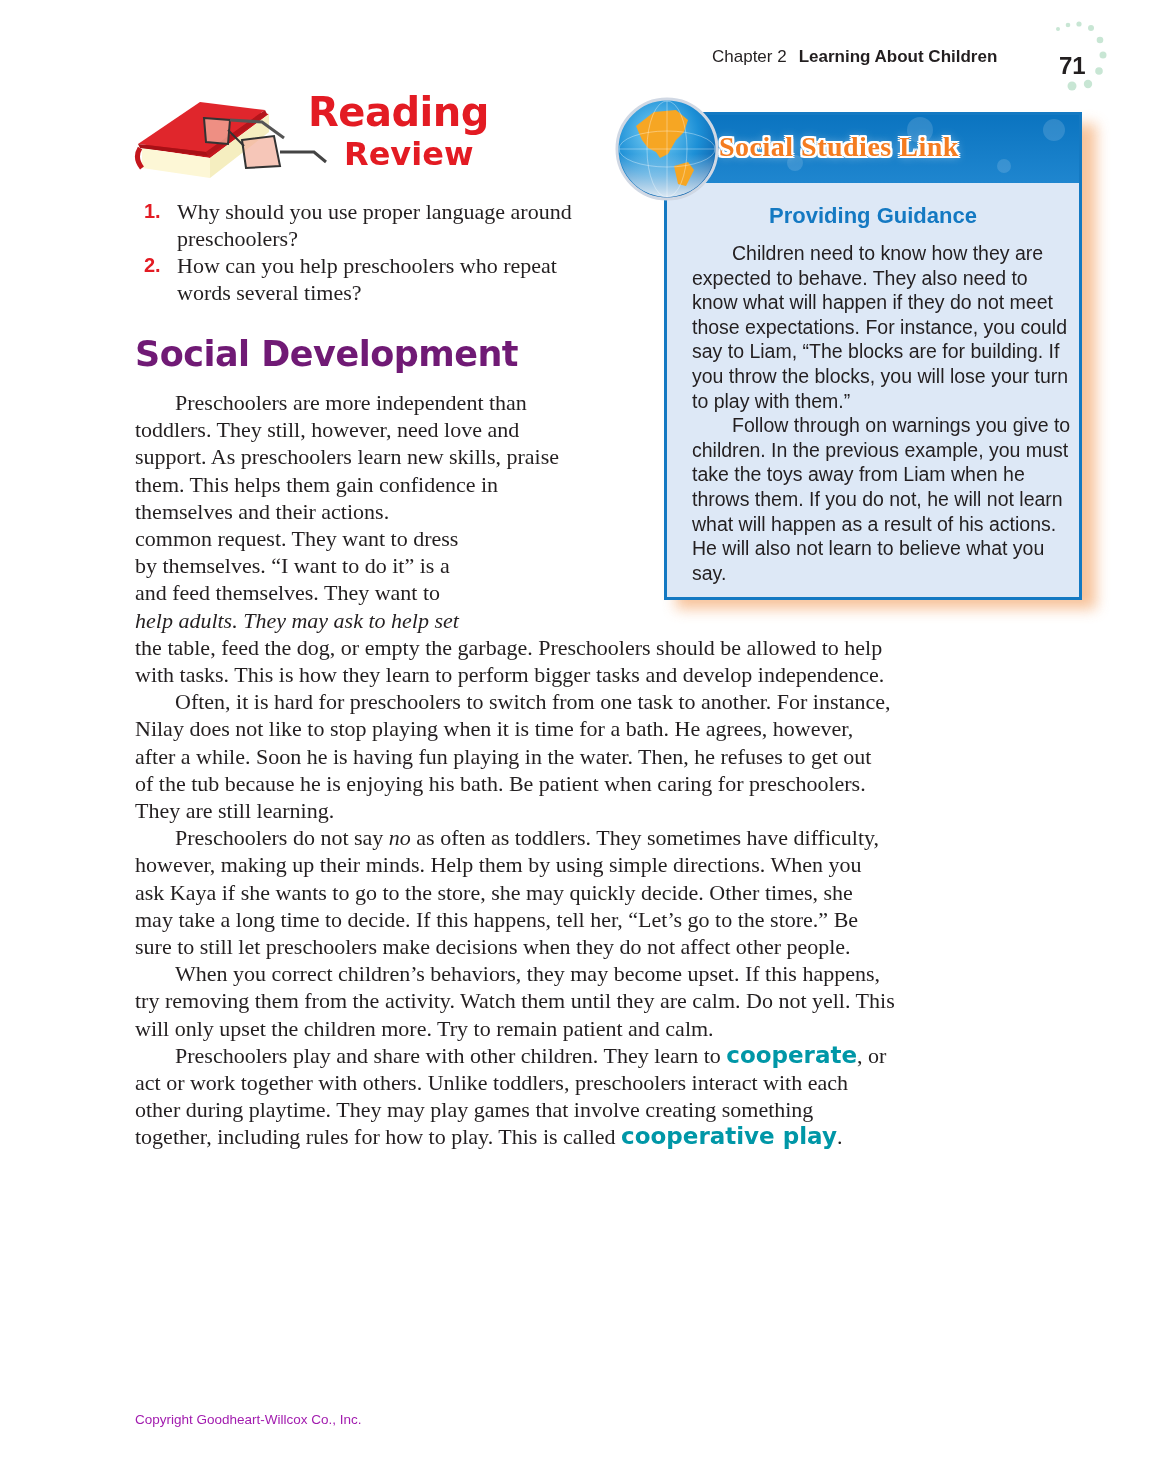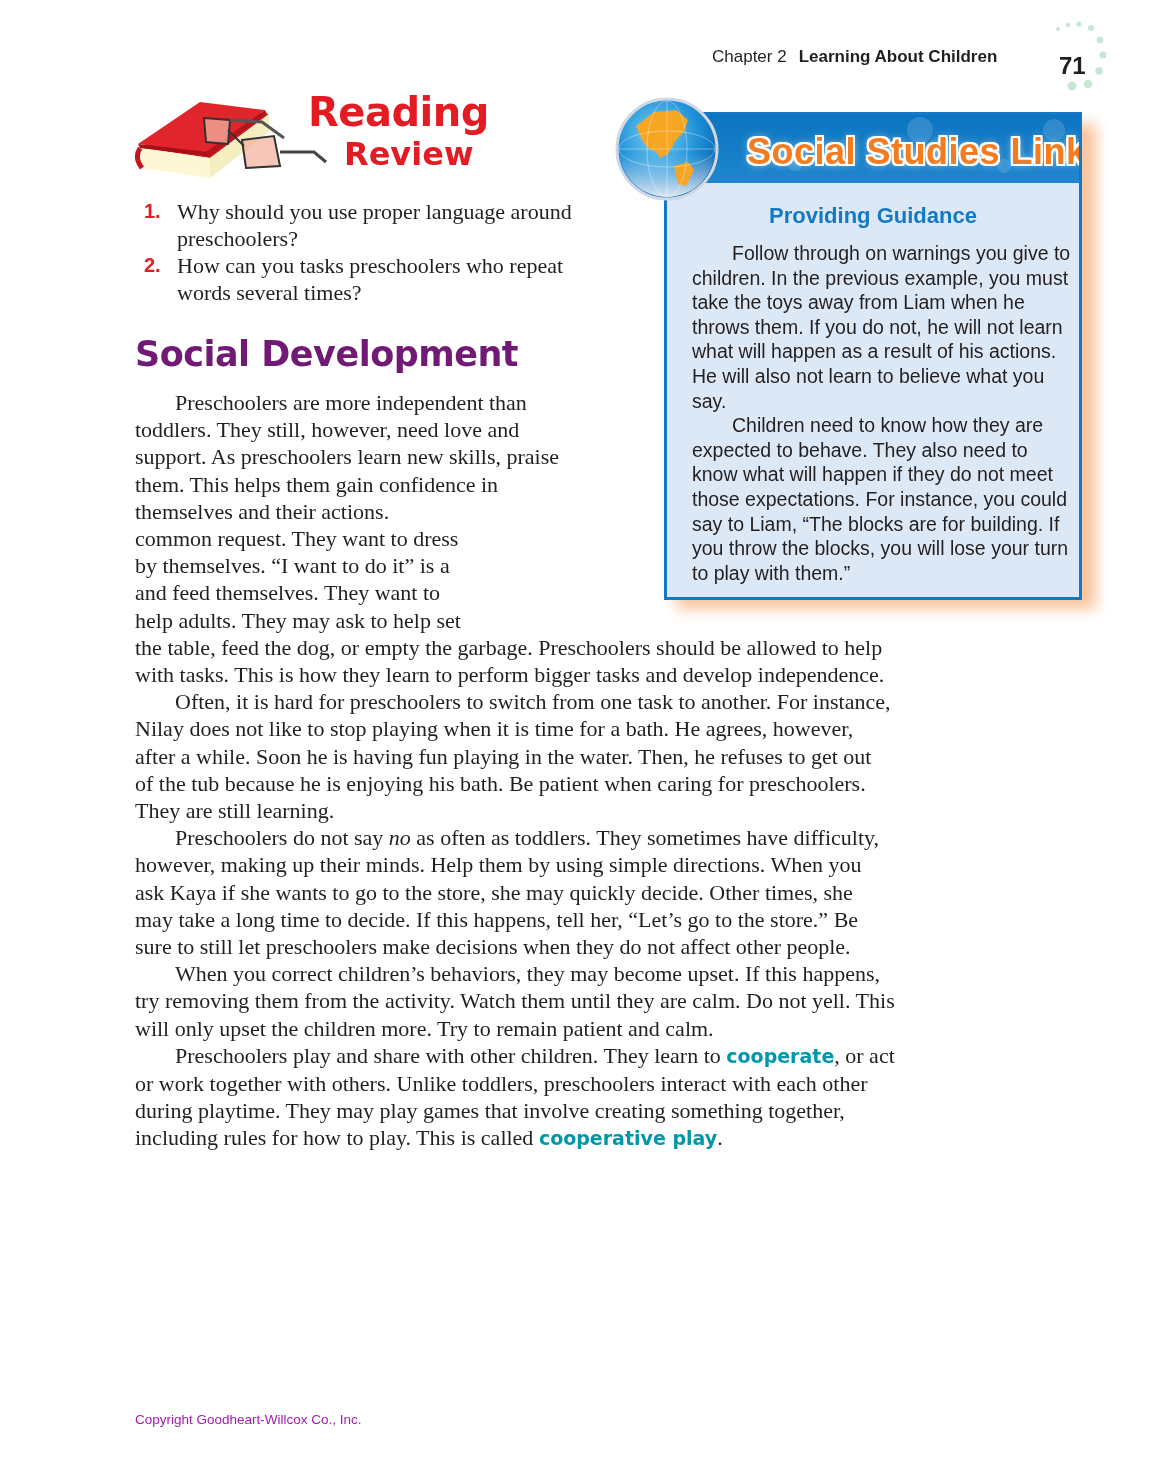--- a/index.html
+++ b/index.html
@@ -24,28 +24,28 @@
   .rr-list li { position: relative; padding-left: 33px; font-size: 22px; line-height: 27px; }
   .rr-list .num { position: absolute; left: 0; top: 0; color: #e31b23; font-weight: bold; font-family: "Liberation Sans", sans-serif; font-size: 20px; }
 
   
   .sd-heading { position: absolute; left: 135px; top: 334px; font-family: "DejaVu Sans", sans-serif; font-weight: bold; font-size: 35px; color: #701a75; letter-spacing: -0.5px; }
 
   
   .body-text { position: absolute; left: 135px; top: 389px; width: 760px; font-size: 22px; line-height: 27.2px; }
   .body-text p { margin: 0; text-indent: 40px; }
   .narrow { width: 438px; }
-  .kw { color: #0097a7; font-family: "DejaVu Sans", sans-serif; font-weight: bold; font-size: 19px; }
+  .kw { color: #0097a7; font-family: "DejaVu Sans", sans-serif; font-weight: bold; font-size: 23px; }
 
   
   .ss-shadow { position: absolute; left: 676px; top: 124px; width: 420px; height: 485px; background: #f6b98a; filter: blur(7px); opacity: 0.85; }
   .ss-box { position: absolute; left: 664px; top: 112px; width: 418px; height: 488px; border: 3px solid #1479c2; background: #dde8f6; box-sizing: border-box; }
   .ss-banner { position: absolute; left: 0; top: 0; right: 0; height: 68px; background: linear-gradient(#0b74c0, #1f86cf); overflow: hidden; }
   .ss-banner .bubble { position: absolute; border-radius: 50%; background: rgba(255,255,255,0.14); }
-  .ss-banner-title { position: absolute; left: 80px; top: 16px; font-family: Liberation Sans, sans-serif; font-weight: bold; font-size: 36px; color: #f47c20; letter-spacing: 0.5px; text-shadow: -2px -2px 0 #fff, 2px -2px 0 #fff, -2px 2px 0 #fff, 2px 2px 0 #fff, 0 2px 0 #fff, 0 -2px 0 #fff, 2px 0 0 #fff, -2px 0 0 #fff, 0 0 10px rgba(255,255,255,0.8); white-space: nowrap; }
+  .ss-banner-title { position: absolute; left: 52px; top: 16px; font-family: Liberation Serif, serif; font-weight: bold; font-size: 28px; color: #f47c20; letter-spacing: 0.5px; text-shadow: -2px -2px 0 #fff, 2px -2px 0 #fff, -2px 2px 0 #fff, 2px 2px 0 #fff, 0 2px 0 #fff, 0 -2px 0 #fff, 2px 0 0 #fff, -2px 0 0 #fff, 0 0 10px rgba(255,255,255,0.8); white-space: nowrap; }
   .ss-subtitle { position: absolute; left: 0; right: 0; top: 88px; text-align: center; font-weight: bold; font-size: 22px; color: #1479c2; }
   .ss-body { position: absolute; left: 25px; top: 126px; width: 380px; font-size: 19.5px; line-height: 24.6px; color: #231f20; }
   .ss-body p { margin: 0; text-indent: 40px; }
   .globe { position: absolute; left: 614px; top: 96px; width: 106px; height: 106px; }
 
   .copyright { position: absolute; left: 135px; top: 1412px; font-size: 13.5px; color: #a21caf; }
 </style>
 </head>
 <body>
 
@@ -92,40 +92,40 @@
   <span class="l1">Reading</span>
   <span class="l2">Review</span>
 </div>
 <ul class="rr-list serif">
   <li>
     <span class="num">1.</span>
     <span>Why should you use proper language around preschoolers?</span>
   </li>
   <li>
     <span class="num">2.</span>
-    <span>How can you tasks preschoolers who repeat words several times?</span>
+    <span>How can you help preschoolers who repeat words several times?</span>
   </li>
 </ul>
 
 <div class="sd-heading">Social Development</div>
 
 <div class="ss-shadow"></div>
 <div class="ss-box sans">
   <div class="ss-banner">
     <span class="bubble" style="left:20px;top:6px;width:22px;height:22px;"></span>
     <span class="bubble" style="left:120px;top:40px;width:16px;height:16px;"></span>
     <span class="bubble" style="left:240px;top:2px;width:26px;height:26px;"></span>
     <span class="bubble" style="left:330px;top:44px;width:14px;height:14px;"></span>
     <span class="bubble" style="left:376px;top:4px;width:22px;height:22px;"></span>
     <span class="ss-banner-title">Social Studies Link</span>
   </div>
   <div class="ss-subtitle">Providing Guidance</div>
   <div class="ss-body">
+    <p>Children need to know how they are expected to behave. They also need to know what will happen if they do not meet those expectations. For instance, you could say to Liam, “The blocks are for building. If you throw the blocks, you will lose your turn to play with them.”</p>
     <p>Follow through on warnings you give to children. In the previous example, you must take the toys away from Liam when he throws them. If you do not, he will not learn what will happen as a result of his actions. He will also not learn to believe what you say.</p>
-    <p>Children need to know how they are expected to behave. They also need to know what will happen if they do not meet those expectations. For instance, you could say to Liam, “The blocks are for building. If you throw the blocks, you will lose your turn to play with them.”</p>
   </div>
 </div>
 <svg class="globe" viewBox="0 0 106 106">
   <defs>
     <radialGradient id="gg" cx="0.4" cy="0.35" r="0.7">
       <stop offset="0" stop-color="#7fd3f7"></stop>
       <stop offset="0.6" stop-color="#1c8fd6"></stop>
       <stop offset="1" stop-color="#0d5ea8"></stop>
     </radialGradient>
     <linearGradient id="gl" x1="0" y1="0" x2="0" y2="1">
@@ -144,21 +144,21 @@
     <ellipse cx="53" cy="53" rx="48" ry="18"></ellipse>
   </g>
 </svg>
 
 <div class="body-text serif">
   <p class="narrow">Preschoolers are more independent than toddlers. They still, however, need love and support. As preschoolers learn new skills, praise them. This helps them gain confidence in themselves and their actions.</p>
   <p style="text-indent:0;">
     <span style="display:block;">common request. They want to dress</span>
     <span style="display:block;">by themselves. “I want to do it” is a</span>
     <span style="display:block;">and feed themselves. They want to</span>
-    <span style="display:block;">help adults. They may ask to help set</span>
+    <span style="display:block;font-style:italic;">help adults. They may ask to help set</span>
     <span>the table, feed the dog, or empty the garbage. Preschoolers should be allowed to help with tasks. This is how they learn to perform bigger tasks and develop independence.</span>
   </p>
   <p>Often, it is hard for preschoolers to switch from one task to another. For instance, Nilay does not like to stop playing when it is time for a bath. He agrees, however, after a while. Soon he is having fun playing in the water. Then, he refuses to get out of the tub because he is enjoying his bath. Be patient when caring for preschoolers. They are still learning.</p>
   <p><span>Preschoolers do not say </span><em>no</em><span> as often as toddlers. They sometimes have difficulty, however, making up their minds. Help them by using simple directions. When you ask Kaya if she wants to go to the store, she may quickly decide. Other times, she may take a long time to decide. If this happens, tell her, “Let’s go to the store.” Be sure to still let preschoolers make decisions when they do not affect other people.</span></p>
   <p>When you correct children’s behaviors, they may become upset. If this happens, try removing them from the activity. Watch them until they are calm. Do not yell. This will only upset the children more. Try to remain patient and calm.</p>
   <p><span>Preschoolers play and share with other children. They learn to </span><span class="kw">cooperate</span><span>, or act or work together with others. Unlike toddlers, preschoolers interact with each other during playtime. They may play games that involve creating something together, including rules for how to play. This is called </span><span class="kw">cooperative play</span><span>.</span></p>
 </div>
 
 <div class="copyright sans">Copyright Goodheart-Willcox Co., Inc.</div>
 

